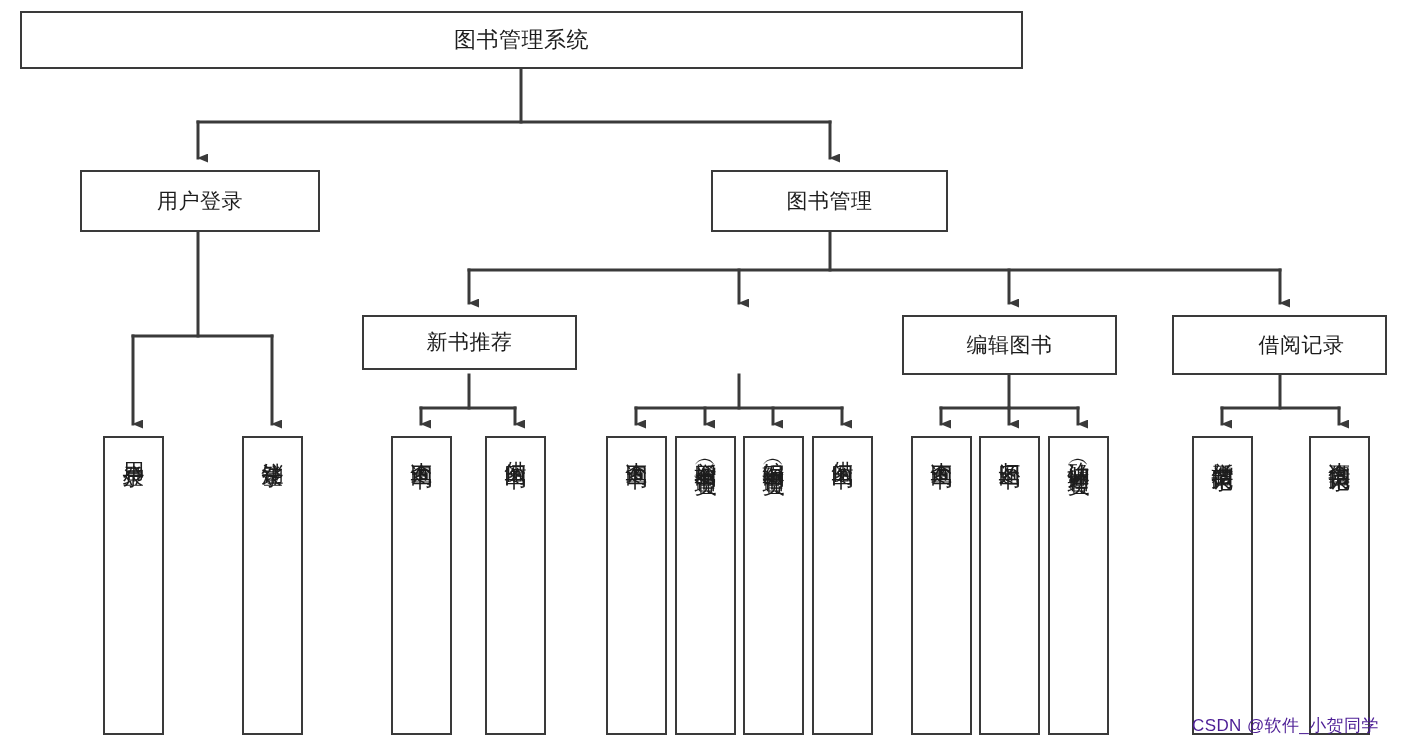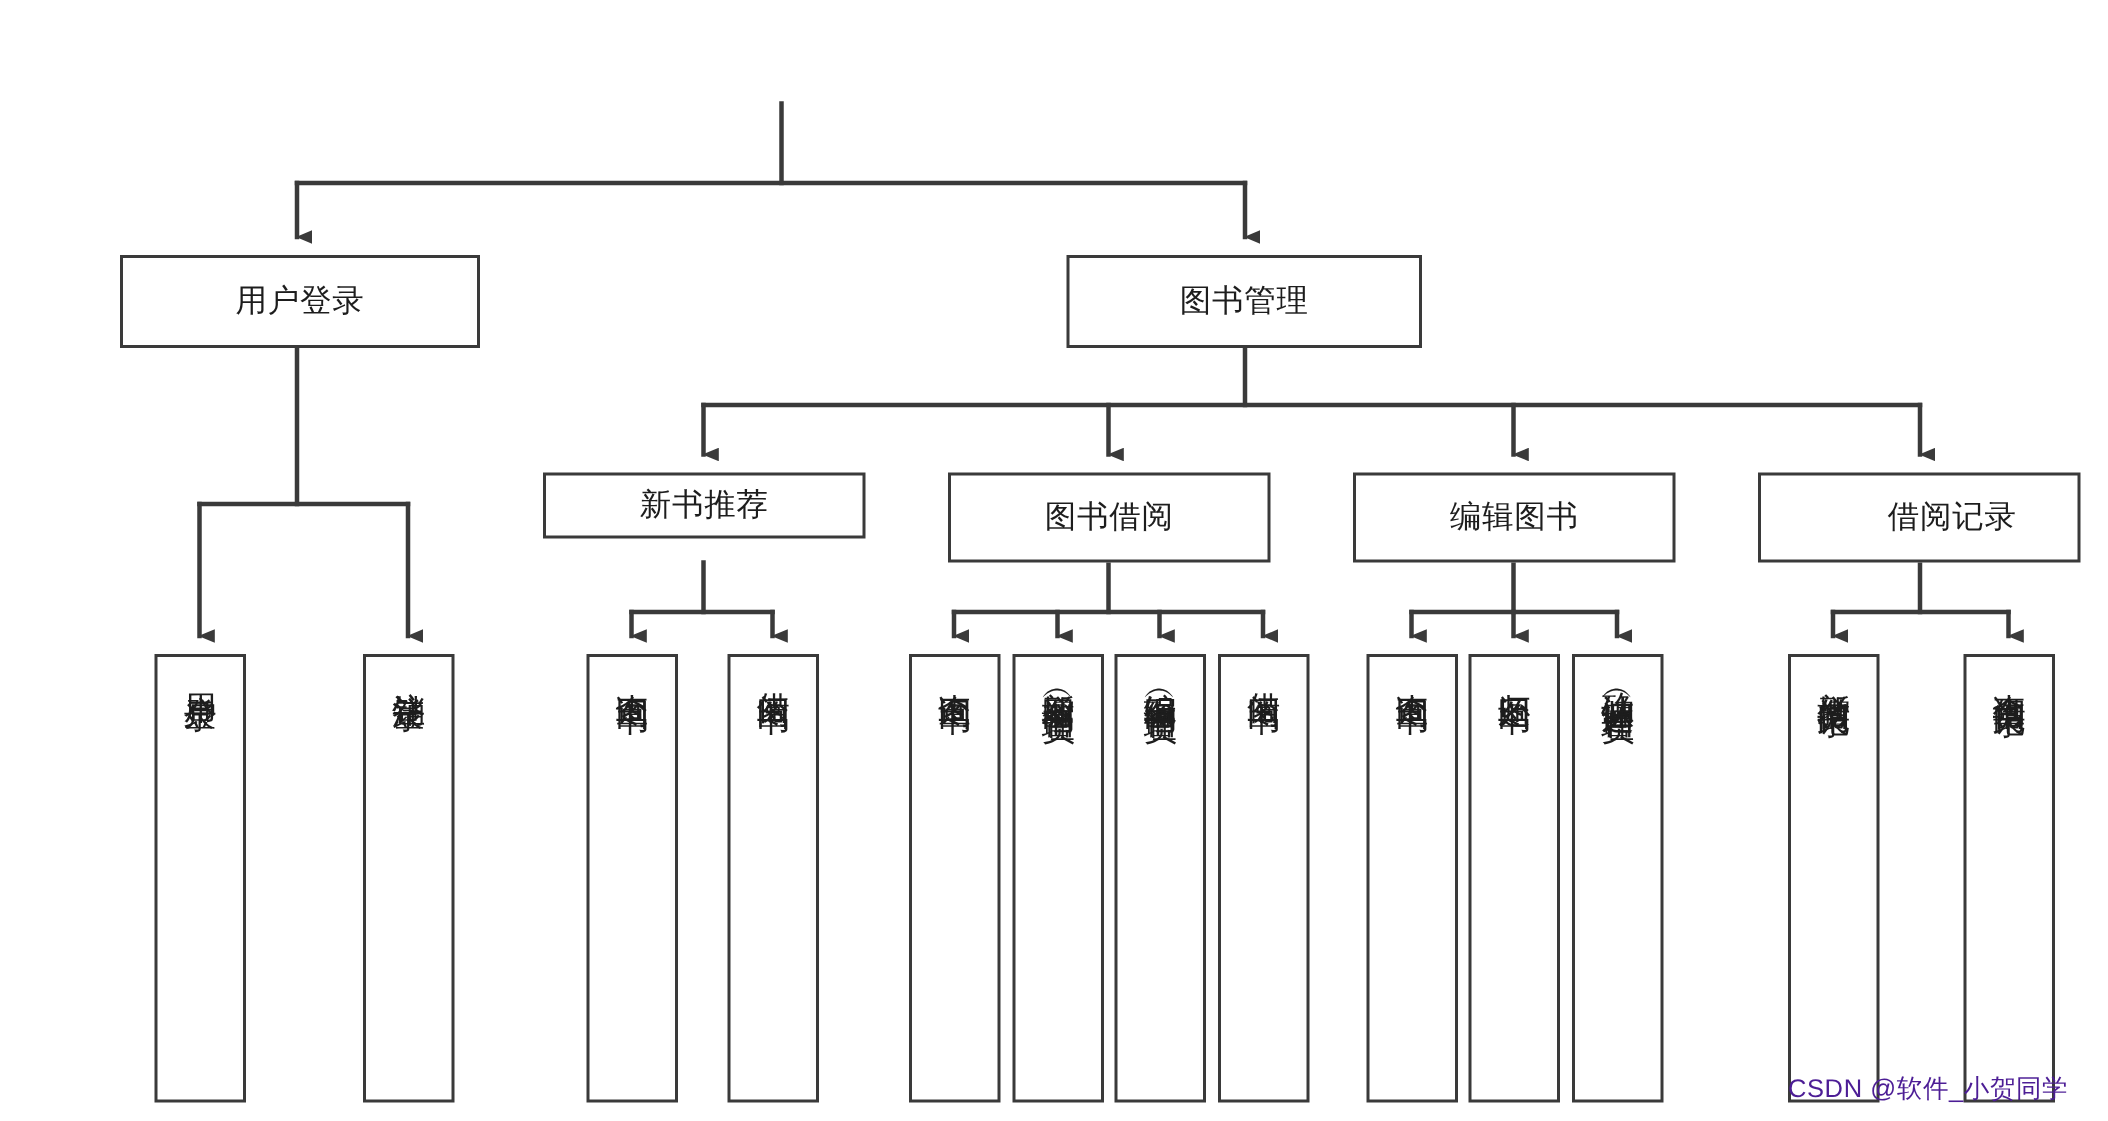--- a/index.html
+++ b/index.html
@@ -127,36 +127,36 @@
       <line x1="1009" y1="408" x2="1009" y2="424" marker-end="url(#arrowhead)"></line>
       <line x1="1078" y1="408" x2="1078" y2="424" marker-end="url(#arrowhead)"></line>
 
       <line x1="1280" y1="375" x2="1280" y2="408"></line>
       <line x1="1222" y1="408" x2="1339" y2="408"></line>
       <line x1="1222" y1="408" x2="1222" y2="424" marker-end="url(#arrowhead)"></line>
       <line x1="1339" y1="408" x2="1339" y2="424" marker-end="url(#arrowhead)"></line>
     </g>
   </svg>
 
+  <div class="node horiz root" style="left:20px; top:11px; width:1003px; height:58px;">
+    <span class="node-label">图书管理系统</span>
+  </div>
 
   <div class="node horiz" style="left:80px; top:170px; width:240px; height:62px;">
     <span class="node-label">用户登录</span>
   </div>
 
   <div class="node horiz" style="left:711px; top:170px; width:237px; height:62px;">
     <span class="node-label">图书管理</span>
   </div>
 
-  <div class="node horiz" style="left:362px; top:315px; width:215px; height:44px;">
+  <div class="node horiz" style="left:362px; top:315px; width:215px; height:55px;">
     <span class="node-label">新书推荐</span>
   </div>
 
-  <div class="node horiz" style="left:632px; top:315px; width:215px; height:60px;">
-    <span class="node-label">图书借阅</span>
-  </div>
 
   <div class="node horiz" style="left:902px; top:315px; width:215px; height:60px;">
     <span class="node-label">编辑图书</span>
   </div>
 
   <div class="node horiz" style="left:1172px; top:315px; width:215px; height:60px;padding-left:44px;">
     <span class="node-label">借阅记录</span>
   </div>
 
   <div class="node vert" style="left:103px; top:436px; width:61px; height:299px;">

